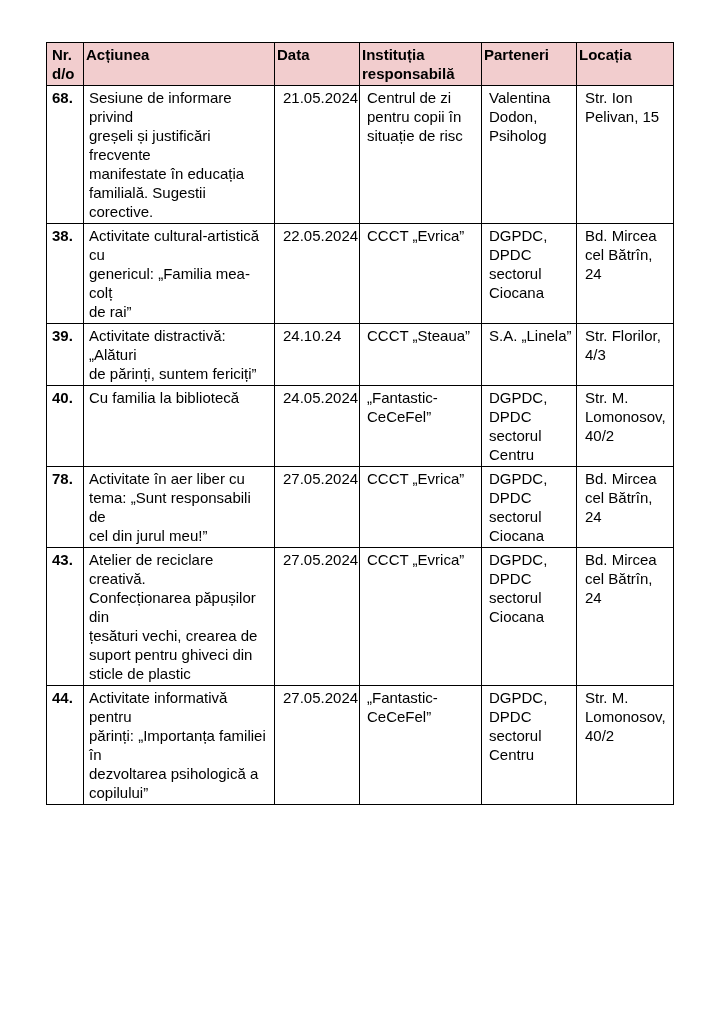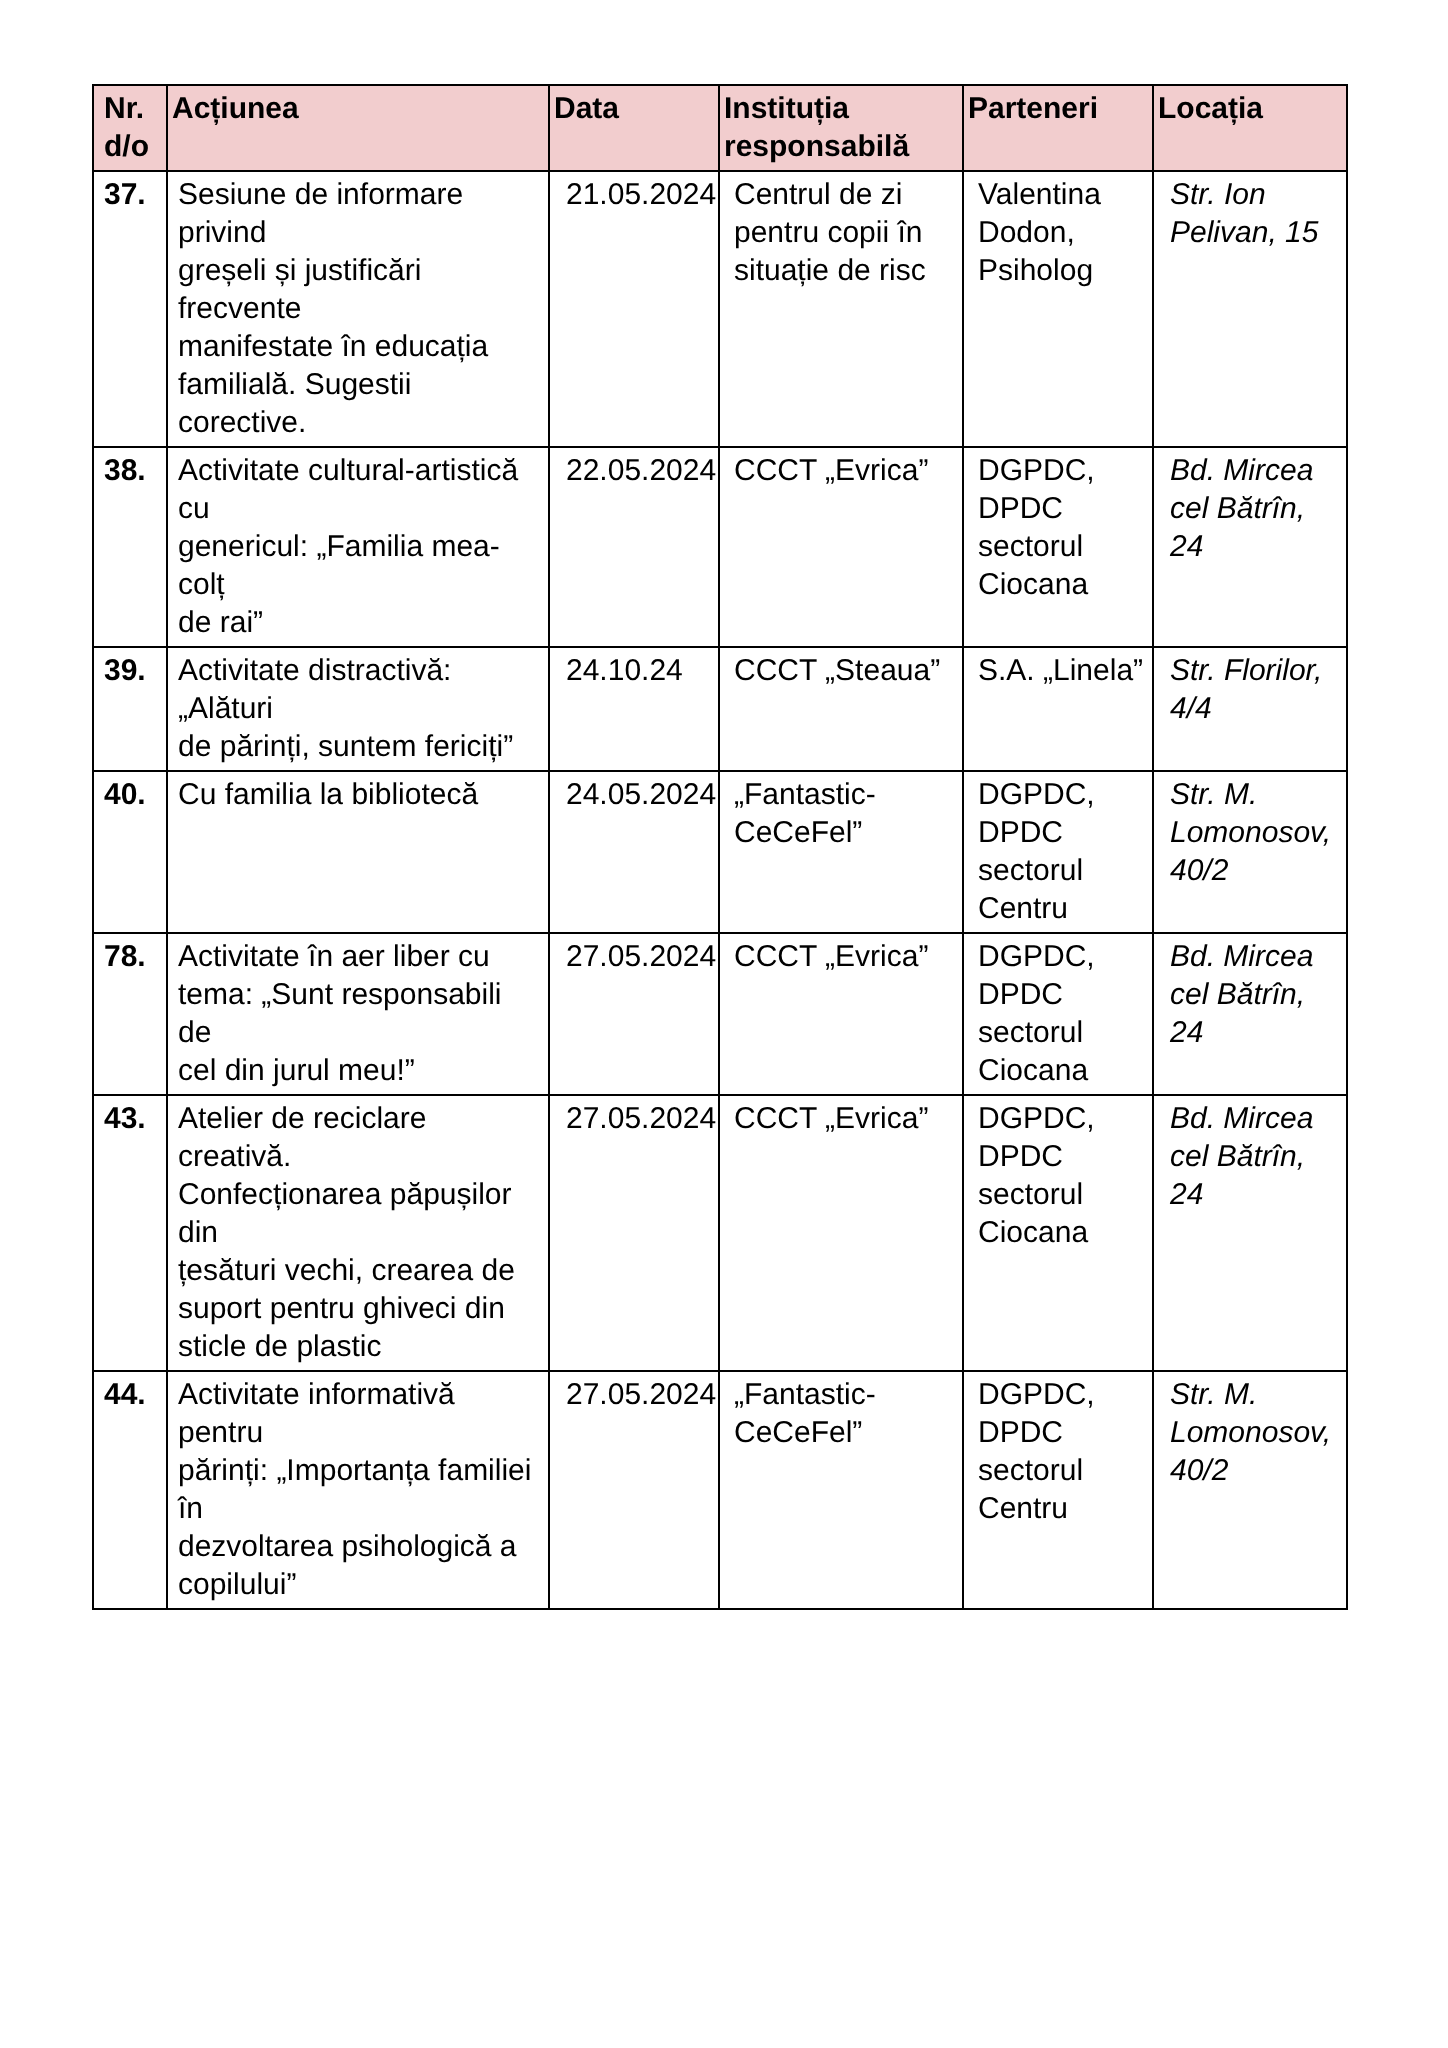--- a/index.html
+++ b/index.html
@@ -49,21 +49,21 @@
     text-align: left;
     padding-left: 5px;
   }
   .doc-table td.nr {
     font-weight: bold;
     padding-left: 5px;
   }
   .doc-table td.date { padding-left: 8px; margin-left: 23px; }
   .doc-table td.inst { padding-left: 7px; }
   .doc-table td.part { padding-left: 7px; }
-  .doc-table td.loc  { padding-left: 8px; font-style: italic; }
+  .doc-table td.loc  { padding-left: 8px; }
   .doc-table tr.tall td { height: 97px; }
 </style>
 </head>
 <body>
 
 <div class="page">
   <table class="doc-table">
     <colgroup>
       <col class="c-nr">
         <col class="c-act">
@@ -79,21 +79,21 @@
         <th>Acțiunea</th>
         <th>Data</th>
         <th>Instituția
 responsabilă</th>
         <th>Parteneri</th>
         <th>Locația</th>
       </tr>
     </thead>
     <tbody>
       <tr>
-        <td class="nr">37.</td>
+        <td class="nr">68.</td>
         <td class="act">Sesiune de informare privind
 greșeli și justificări frecvente
 manifestate în educația
 familială. Sugestii corective.</td>
         <td class="date">21.05.2024</td>
         <td class="inst">Centrul de zi
 pentru copii în
 situație de risc</td>
         <td class="part">Valentina
 Dodon,
@@ -116,21 +116,21 @@
 cel Bătrîn, 24</td>
       </tr>
       <tr>
         <td class="nr">39.</td>
         <td class="act">Activitate distractivă: „Alături
 de părinți, suntem fericiți”</td>
         <td class="date">24.10.24</td>
         <td class="inst">CCCT „Steaua”</td>
         <td class="part">S.A. „Linela”</td>
         <td class="loc">Str. Florilor,
-4/4</td>
+4/3</td>
       </tr>
       <tr>
         <td class="nr">40.</td>
         <td class="act">Cu familia la bibliotecă</td>
         <td class="date">24.05.2024</td>
         <td class="inst">„Fantastic-
 CeCeFel”</td>
         <td class="part">DGPDC,
 DPDC
 sectorul

